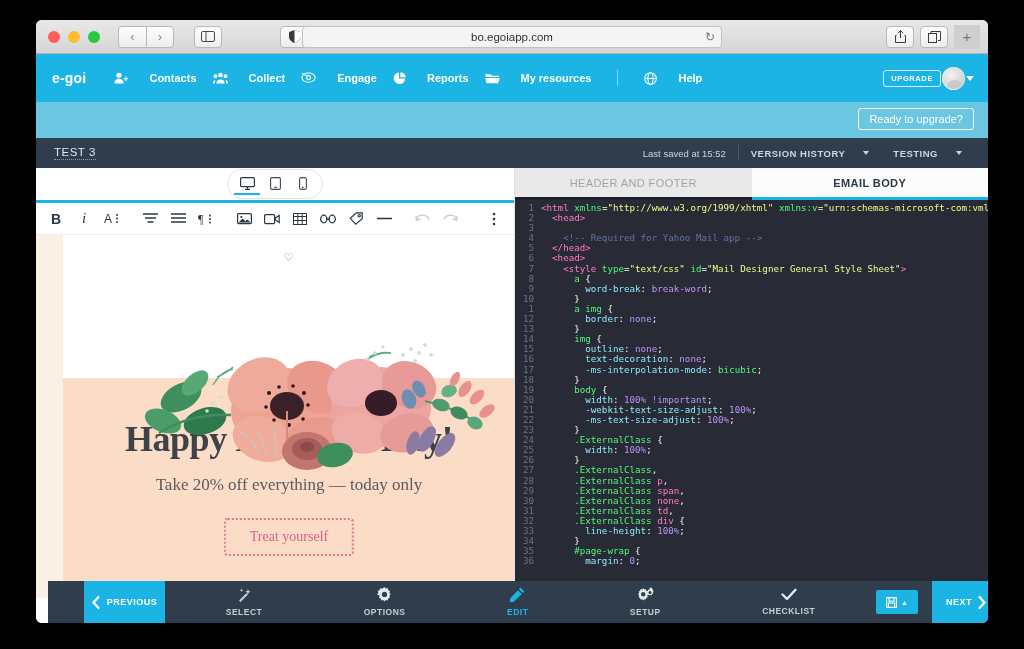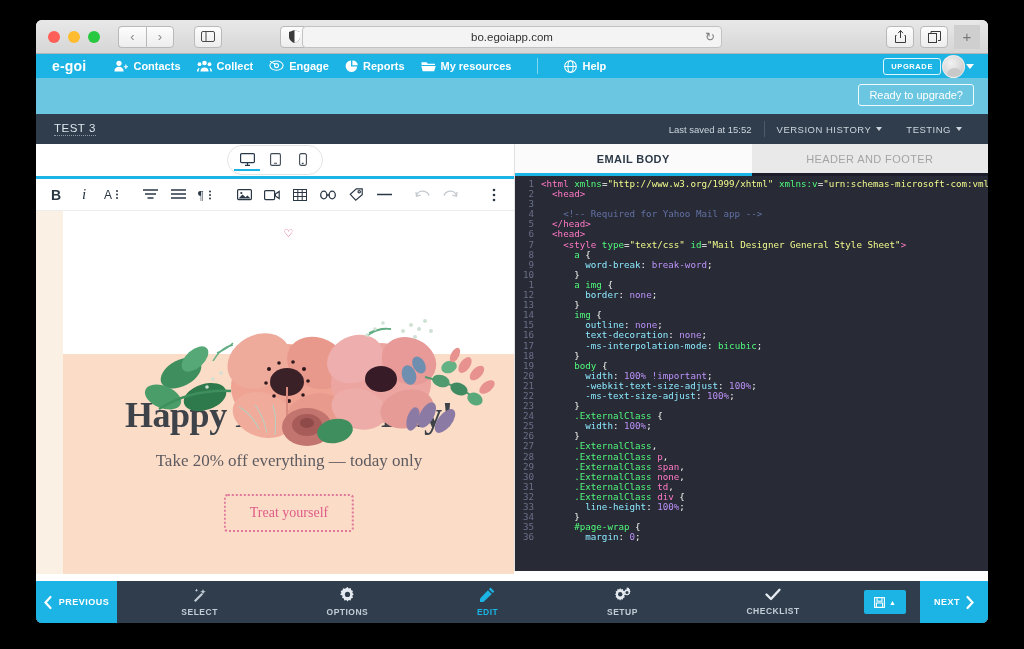--- a/index.html
+++ b/index.html
@@ -51,28 +51,28 @@
     font-size: 11.5px; color: #333;
   }
   .urlbar .reload { position: absolute; right: 6px; font-size: 12px; color: #7a7a7a; }
   .chrome-right { position: absolute; right: 8px; display: flex; align-items: center; gap: 6px; }
   .newtab { width: 26px; height: 24px; background:#cfcfcf; color:#777; display:flex;align-items:center;justify-content:center; font-size:15px;}
 
   
   .app { position: relative; width: 952px; height: 569px; background: #fff; }
 
   .topnav {
-    height: 24px; background: #1bb4e4;
+    height: 48px; background: #1bb4e4;
     display: flex; align-items: center; padding: 0 16px;
     position: relative;
   }
   .logo { color: #fff; font-size: 14px; font-weight: bold; letter-spacing: .2px; margin-right: 28px; }
   .navitems { display: flex; align-items: center; gap: 16px; }
   .navitem {
-    display: flex; align-items: center; gap: 5px;
+    display: flex; align-items: center; gap: 21px;
     color: #fff; font-size: 11px; font-weight: bold;
     cursor: pointer; white-space: nowrap;
   }
   .navitem svg { display:block; }
   .navsep { width:1px; height:16px; background: rgba(255,255,255,.45); margin: 0 10px; }
   .topright { position: absolute; right: 14px; display:flex; align-items:center; gap:1px; }
   .upgrade-pill {
     border: 1px solid rgba(255,255,255,.85); border-radius: 3px;
     color:#fff; font-size:7.5px; font-weight:bold; letter-spacing:.6px;
     padding: 3px 7px;
@@ -106,21 +106,21 @@
   .proj-title {
     color: #dfe6ec; font-size: 11.5px; letter-spacing:.5px;
     border-bottom: 1px dotted #8d9aa6; padding-bottom: 1px;
   }
   .title-right {
     position: absolute; right: 14px; display: flex; align-items: center; gap: 0;
     color: #c8d2da; font-size: 9.5px; text-align: center;
   }
   .lastsaved { font-size: 9.5px; color:#cdd6de; padding-right: 12px; }
   .tsep { width:1px; height:16px; background:#4d5c6b; }
-  .tdrop { font-size: 9.5px; font-weight:normal; letter-spacing:.5px; color:#cdd6de; padding: 0 12px; display:flex; align-items:center; gap:5px; }
+  .tdrop { font-size: 9.5px; font-weight:bold; letter-spacing:.5px; color:#cdd6de; padding: 0 12px; display:flex; align-items:center; gap:18px; }
   .caret-g { width:0;height:0;border-left:3.5px solid transparent;border-right:3.5px solid transparent;border-top:4.5px solid #cdd6de; }
 
   
   .main { display: flex; height: 427px; }
   .left { width: 479px; position: relative; background:#fff; border-right:1px solid #e2e2e2; }
   .right { width: 473px; position: relative; background: #2b2d3d; }
 
   .device-bar { height: 32px; display:flex; align-items:center; justify-content:center; background:#fff; }
   .device-group {
     display: flex; align-items: center; gap: 2px;
@@ -211,22 +211,22 @@
   .attr { color:#50fa7b; }
   .str { color:#f1fa8c; }
   .com { color:#6272a4; }
   .sel { color:#50fa7b; }
   .prop { color:#8be9fd; }
   .val { color:#bd93f9; }
   .punc { color:#f8f8f2; }
 
   
   .bottom {
-    position:absolute; left:0; bottom:0; width: 952px; height: 42px;
-    background:#2f3d4c; display:flex; align-items:center;
+    position:absolute; left:12px; bottom:0; width: 952px; height: 42px;
+    background:#2f3d4c; display:flex; align-items:center;padding-left:36px;
   }
   .prev-btn {
     width: 81px; height: 42px; background:#1bb4e4; color:#fff;
     display:flex; align-items:center; justify-content:center; gap:7px;
     font-size: 9px; font-weight:bold; letter-spacing:.5px;
   }
   .steps { flex:1; display:flex; align-items:center; justify-content: space-around; padding: 0 10px; }
   .step {
     display:flex; flex-direction:column; align-items:center; gap:2px;
     color:#c3cdd6; font-size: 8.5px; font-weight:bold; letter-spacing:.5px;
@@ -636,22 +636,22 @@
                   <path d="M212 166 q2 -18 -2 -30"></path>
                 </g>
               </svg>
             </div>
           </div>
         </div>
       </div>
 
       <div class="right">
         <div class="code-tabs">
+          <div class="ctab inactive">HEADER AND FOOTER</div>
           <div class="ctab active">EMAIL BODY</div>
-          <div class="ctab inactive">HEADER AND FOOTER</div>
         </div>
         <div class="code" id="code-area">
               <div class="cline"><span class="gut">1</span><span class="ctext"><span class="tag">&lt;html </span><span class="attr">xmlns</span><span class="punc">=</span><span class="str">"http://www.w3.org/1999/xhtml"</span><span class="punc"> </span><span class="attr">xmlns:v</span><span class="punc">=</span><span class="str">"urn:schemas-microsoft-com:vml"</span></span></div>
               <div class="cline"><span class="gut">2</span><span class="ctext"><span class="punc">  </span><span class="tag">&lt;head&gt;</span></span></div>
               <div class="cline"><span class="gut">3</span><span class="ctext"></span></div>
               <div class="cline"><span class="gut">4</span><span class="ctext"><span class="com">    &lt;!-- Required for Yahoo Mail app --&gt;</span></span></div>
               <div class="cline"><span class="gut">5</span><span class="ctext"><span class="punc">  </span><span class="tag">&lt;/head&gt;</span></span></div>
               <div class="cline"><span class="gut">6</span><span class="ctext"><span class="punc">  </span><span class="tag">&lt;head&gt;</span></span></div>
               <div class="cline"><span class="gut">7</span><span class="ctext"><span class="tag">    &lt;style </span><span class="attr">type</span><span class="punc">=</span><span class="str">"text/css"</span><span class="punc"> </span><span class="attr">id</span><span class="punc">=</span><span class="str">"Mail Designer General Style Sheet"</span><span class="tag">&gt;</span></span></div>
               <div class="cline"><span class="gut">8</span><span class="ctext"><span class="punc">      </span><span class="sel">a</span><span class="punc"> {</span></span></div>

